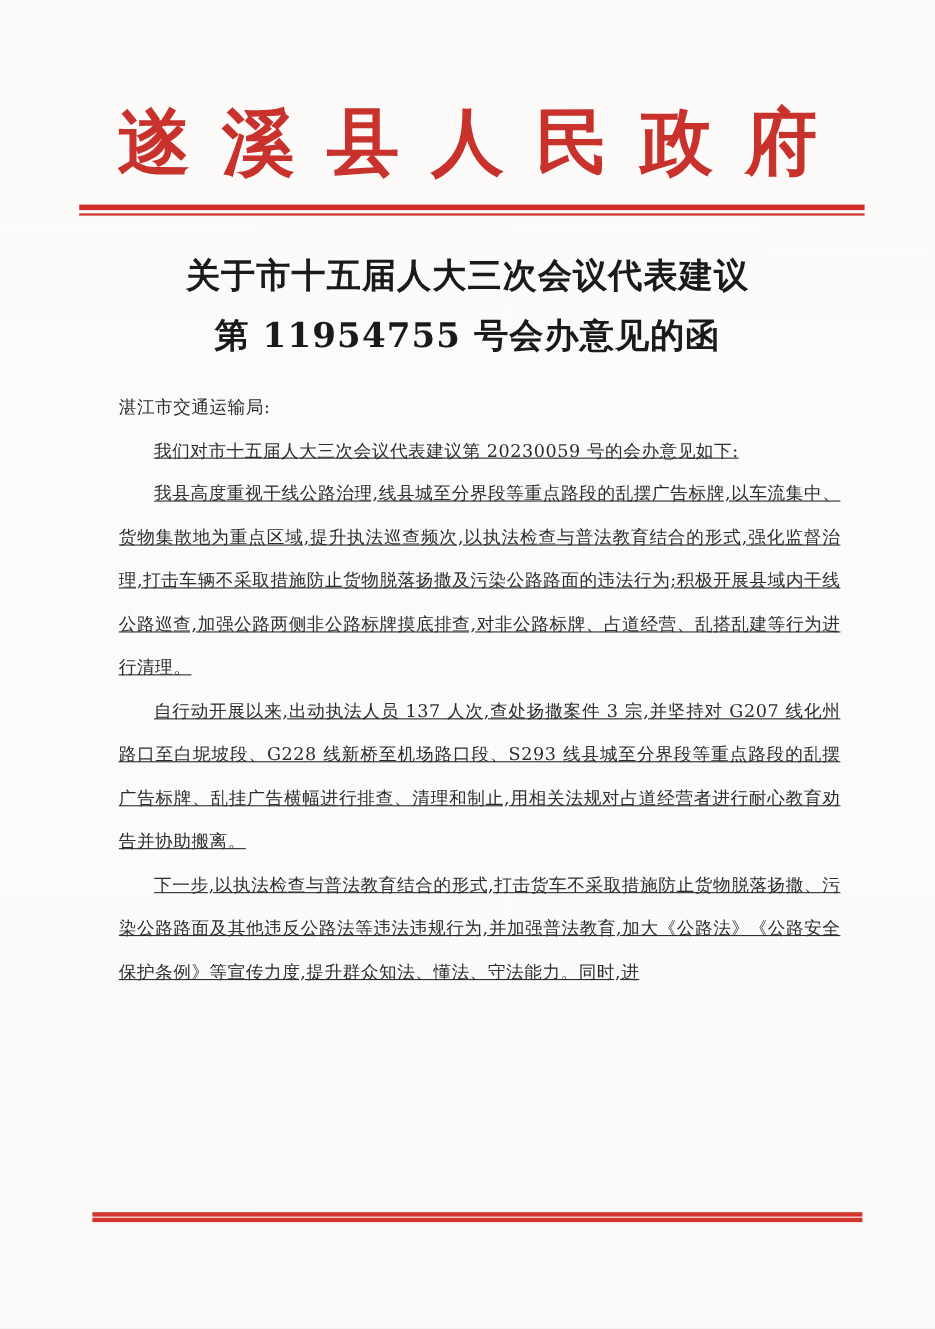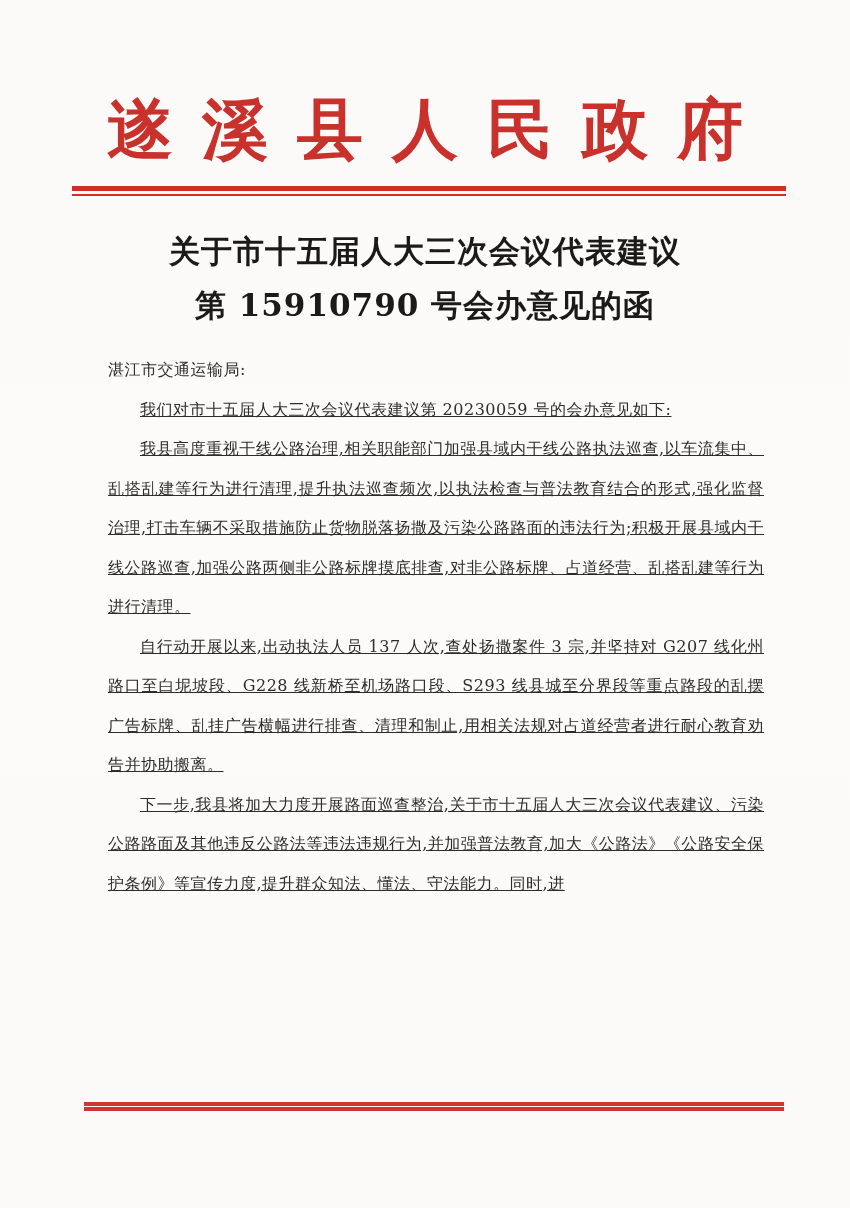--- a/index.html
+++ b/index.html
@@ -91,29 +91,29 @@
     <div class="agency">遂溪县人民政府</div>
     <div class="rule-top">
       <div class="rule-thick"></div>
       <div class="rule-gap"></div>
       <div class="rule-thin"></div>
     </div>
   </header>
 
   <h1 class="doc-title">
     <span>关于市十五届人大三次会议代表建议</span>
-    <span>第 15910790 号会办意见的函</span>
+    <span>第 11954755 号会办意见的函</span>
   </h1>
 
   <main class="body-text">
     <p class="salutation">湛江市交通运输局:</p>
     <p class="para">我们对市十五届人大三次会议代表建议第 20230059 号的会办意见如下:</p>
-    <p class="para">我县高度重视干线公路治理,相关职能部门加强县域内干线公路执法巡查,以车流集中、乱搭乱建等行为进行清理,提升执法巡查频次,以执法检查与普法教育结合的形式,强化监督治理,打击车辆不采取措施防止货物脱落扬撒及污染公路路面的违法行为;积极开展县域内干线公路巡查,加强公路两侧非公路标牌摸底排查,对非公路标牌、占道经营、乱搭乱建等行为进行清理。</p>
+    <p class="para">我县高度重视干线公路治理,线县城至分界段等重点路段的乱摆广告标牌,以车流集中、货物集散地为重点区域,提升执法巡查频次,以执法检查与普法教育结合的形式,强化监督治理,打击车辆不采取措施防止货物脱落扬撒及污染公路路面的违法行为;积极开展县域内干线公路巡查,加强公路两侧非公路标牌摸底排查,对非公路标牌、占道经营、乱搭乱建等行为进行清理。</p>
     <p class="para">自行动开展以来,出动执法人员 137 人次,查处扬撒案件 3 宗,并坚持对 G207 线化州路口至白坭坡段、G228 线新桥至机场路口段、S293 线县城至分界段等重点路段的乱摆广告标牌、乱挂广告横幅进行排查、清理和制止,用相关法规对占道经营者进行耐心教育劝告并协助搬离。</p>
-    <p class="para">下一步,我县将加大力度开展路面巡查整治,关于市十五届人大三次会议代表建议、污染公路路面及其他违反公路法等违法违规行为,并加强普法教育,加大《公路法》《公路安全保护条例》等宣传力度,提升群众知法、懂法、守法能力。同时,进</p>
+    <p class="para">下一步,以执法检查与普法教育结合的形式,打击货车不采取措施防止货物脱落扬撒、污染公路路面及其他违反公路法等违法违规行为,并加强普法教育,加大《公路法》《公路安全保护条例》等宣传力度,提升群众知法、懂法、守法能力。同时,进</p>
   </main>
 
   <footer class="rule-bottom">
     <div class="rule-thick"></div>
     <div class="rule-gap"></div>
     <div class="rule-thin"></div>
   </footer>
 
 </div>
 

